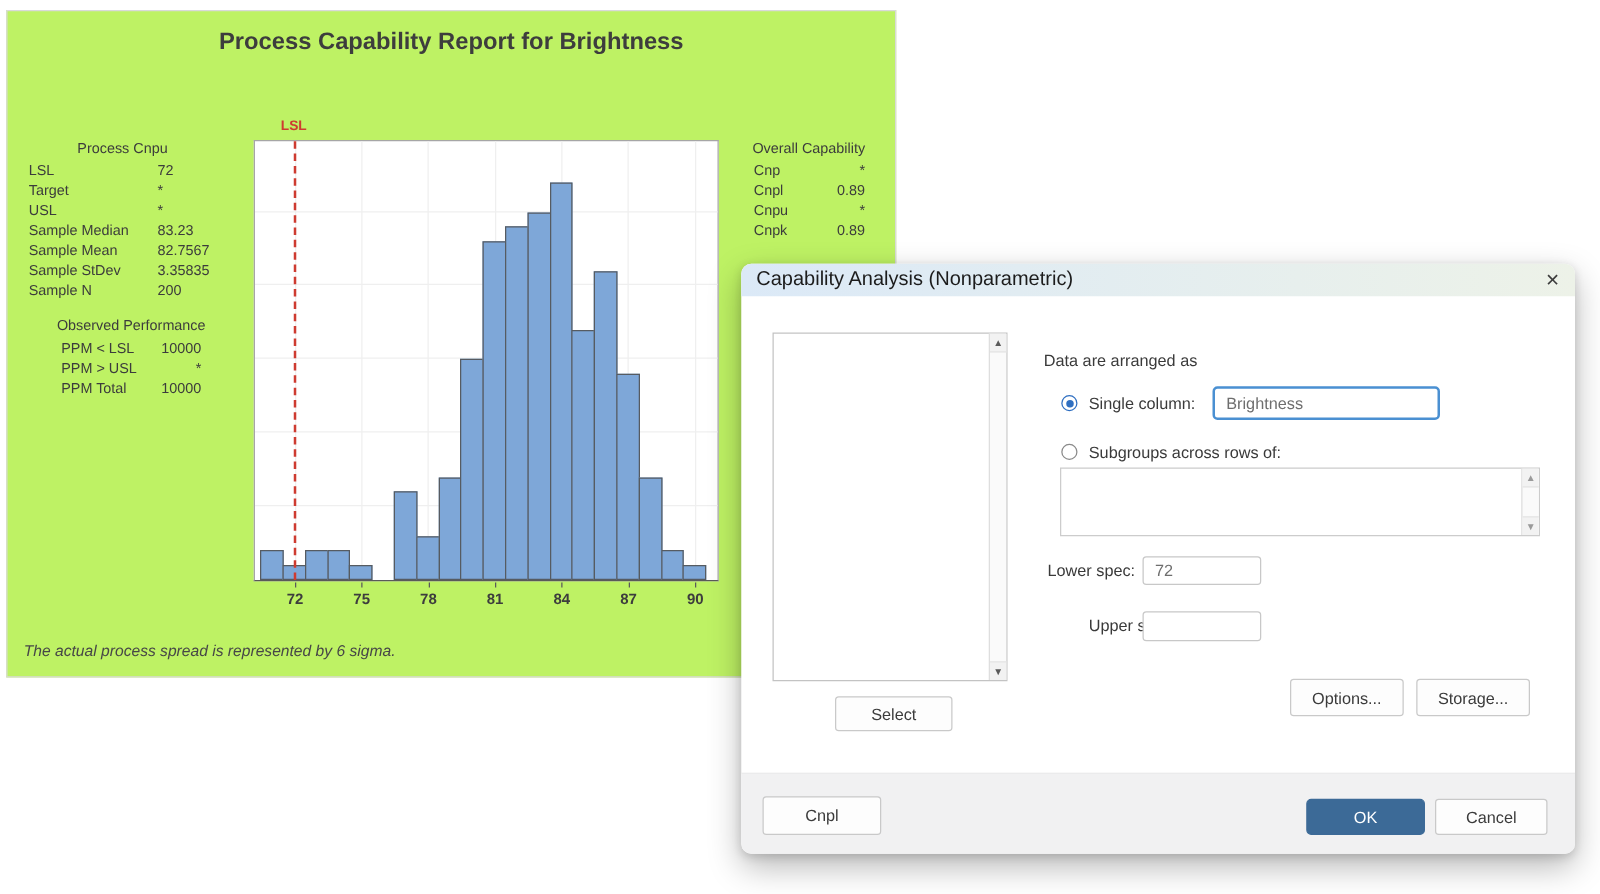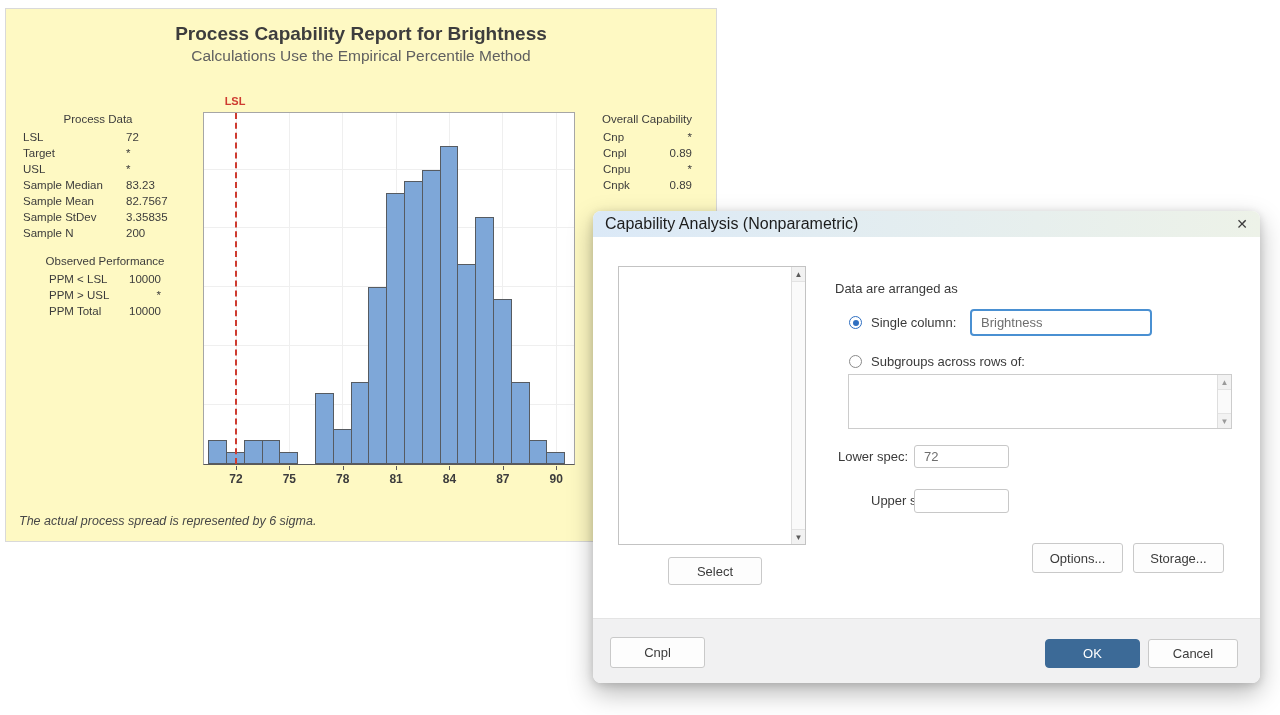--- a/index.html
+++ b/index.html
@@ -2,21 +2,21 @@
 <html><head>
 <meta charset="utf-8">
 <style>
   * { margin:0; padding:0; box-sizing:border-box; }
   html,body { width:1280px; height:715px; background:#ffffff; overflow:hidden;
               font-family:"Liberation Sans", sans-serif; }
   .abs { position:absolute; }
 
   
   #report-panel { left:5px; top:8px; width:712px; height:534px;
-    background:#fef9c3; border:1px solid #d9d9d9; position:absolute; }
+    background:#bef264; border:1px solid #d9d9d9; position:absolute; }
   .chart-title { left:0; top:14px; width:100%; text-align:center;
     font-size:19px; font-weight:bold; color:#3d3d3d; }
   .chart-subtitle { left:0; top:38px; width:100%; text-align:center;
     font-size:15.5px; color:#606060; }
 
   .stat-block { position:absolute; font-size:11.5px; color:#3c3c3c; line-height:16px; }
   .stat-title { text-align:center; margin-bottom:2px; }
   .stat-row { display:flex; }
   #process-block { left:17px; top:102px; width:150px; }
   #process-block .sl { width:103px; }
@@ -97,24 +97,23 @@
   #upper-input { left:321px; top:278px; width:95px; height:24px; }
 
   #dialog-footer { position:absolute; left:0; right:0; top:407px; height:65px;
     background:#f1f1f2; border-top:1px solid #e4e4e4; border-radius:0 0 8px 8px; }
 </style>
 </head>
 <body>
 
 <div id="report-panel">
   <div class="chart-title abs">Process Capability Report for Brightness</div>
-  <div class="chart-subtitle abs">Calculations Use the Empirical Percentile Method</div>
 
   <div id="process-block" class="stat-block">
-    <div class="stat-title">Process Data</div>
+    <div class="stat-title">Process Cnpu</div>
     <div>
         <div class="stat-row">
           <span class="sl">LSL</span>
           <span class="sv">72</span>
         </div>
         <div class="stat-row">
           <span class="sl">Target</span>
           <span class="sv">*</span>
         </div>
         <div class="stat-row">

